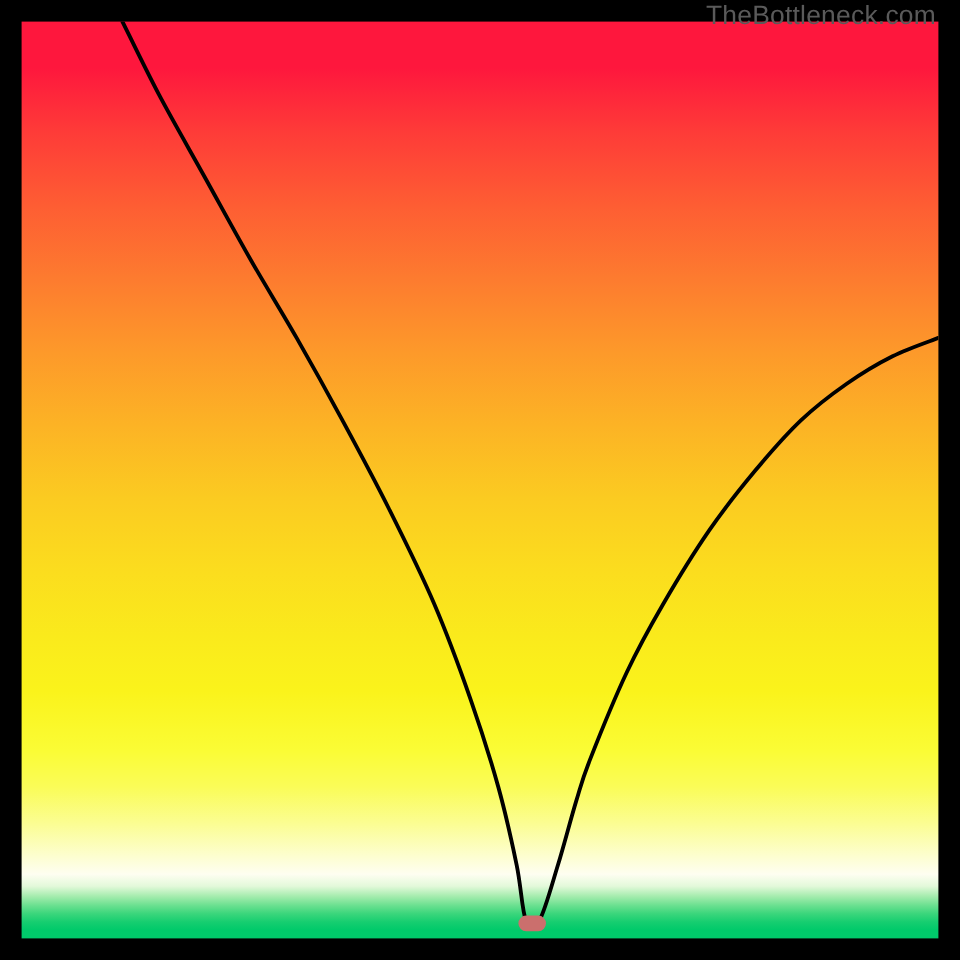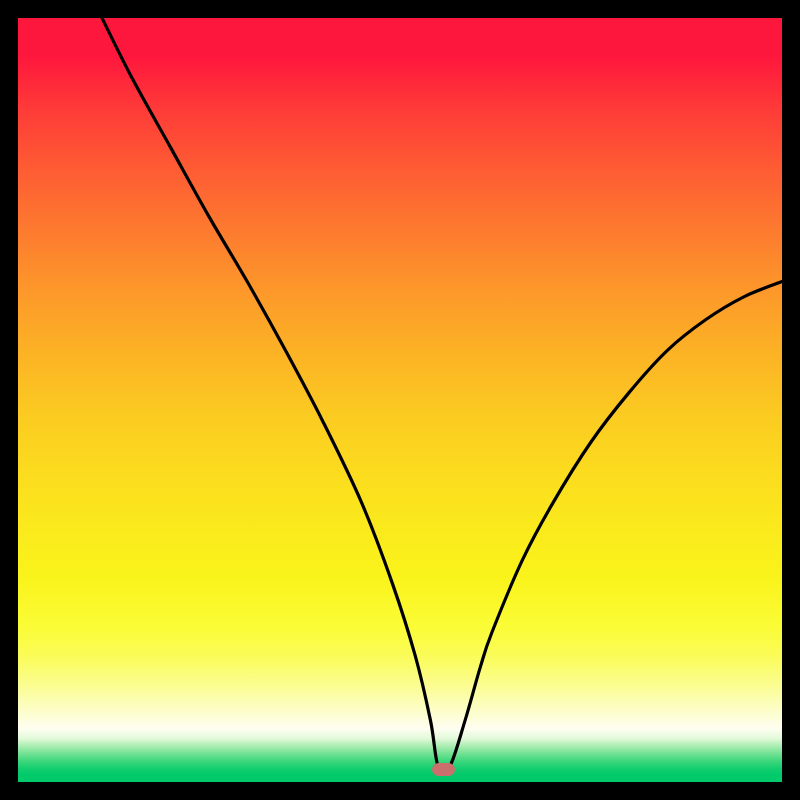--- a/index.html
+++ b/index.html
@@ -70,20 +70,21 @@
     position: absolute;
     border-radius: 7px;
     background: #cb6f6d;
     z-index: 5;
   }
 </style>
 </head>
 <body>
 
 <div class="chart-container">
+  <div class="attribution">TheBottleneck.com</div>
 
   <div class="plot-area">
     <svg class="curve" viewBox="0 0 764 764" preserveAspectRatio="none">
       <path id="curve-path" d="M 84.04 0.00 C 89.13 10.19, 103.14 39.47, 114.60 61.12 C 126.06 82.77, 140.07 106.96, 152.80 129.88 C 165.53 152.80, 178.27 176.36, 191.00 198.64 C 203.73 220.92, 216.47 241.30, 229.20 263.58 C 241.93 285.86, 254.67 308.78, 267.40 332.34 C 280.13 355.90, 292.87 379.45, 305.60 404.92 C 318.33 430.39, 332.34 458.40, 343.80 485.14 C 355.26 511.88, 365.45 539.89, 374.36 565.36 C 383.27 590.83, 390.91 615.02, 397.28 637.94 C 403.65 660.86, 408.74 684.42, 412.56 702.88 C 416.38 721.34, 417.02 741.08, 420.20 748.72 C 423.38 756.36, 427.20 756.36, 431.66 748.72 C 436.12 741.08, 441.85 719.43, 446.94 702.88 C 452.03 686.33, 457.76 664.04, 462.22 649.40 C 466.68 634.76, 466.68 632.85, 473.68 615.02 C 480.68 597.19, 494.05 564.09, 504.24 542.44 C 514.43 520.79, 523.34 504.88, 534.80 485.14 C 546.26 465.40, 560.27 442.48, 573.00 424.02 C 585.73 405.56, 598.47 389.64, 611.20 374.36 C 623.93 359.08, 636.67 344.44, 649.40 332.34 C 662.13 320.24, 674.87 310.69, 687.60 301.78 C 700.33 292.87, 713.07 285.23, 725.80 278.86 C 738.53 272.49, 757.63 266.13, 764.00 263.58" fill="none" stroke="#000" stroke-width="3.2" stroke-linecap="round" stroke-linejoin="round"></path>
     </svg>
     <div id="min-marker" class="minimum-marker" style="left: 414.088px; top: 745.276px; width: 22.92px; height: 13px;"></div>
   </div>
 </div>
 
 </body></html>

